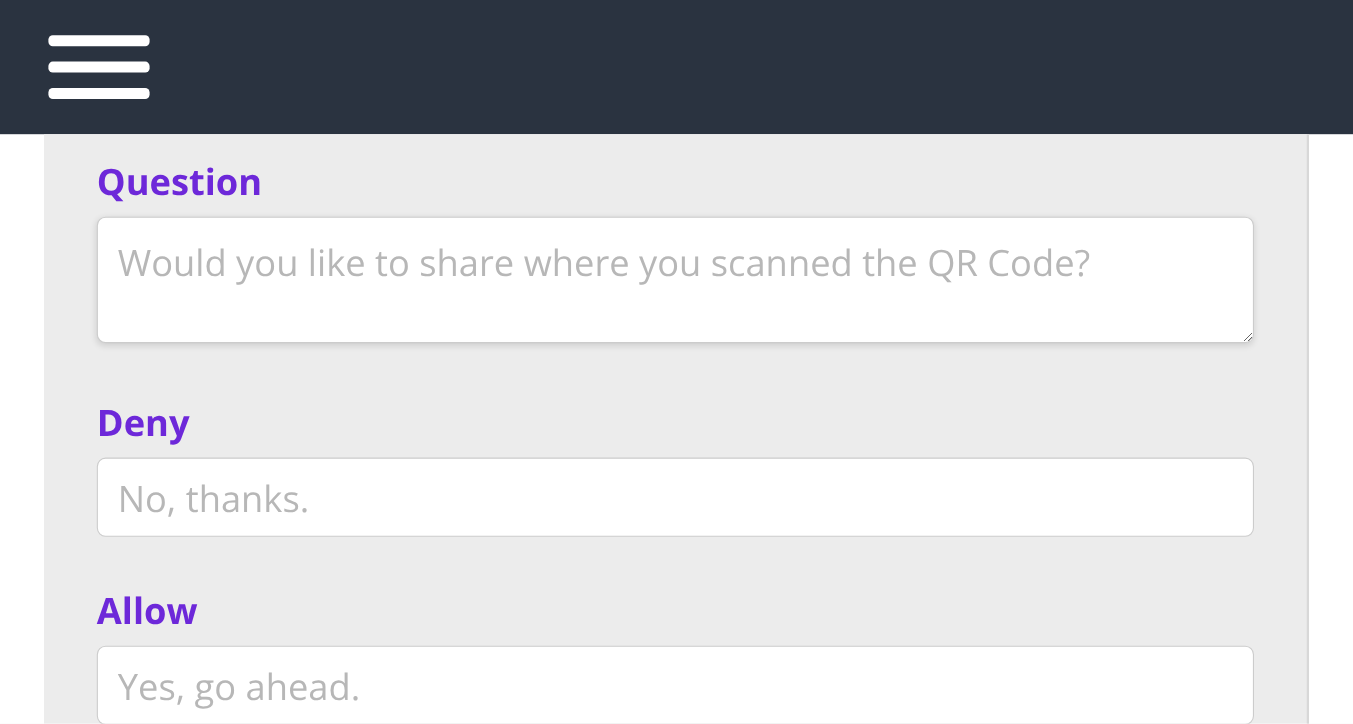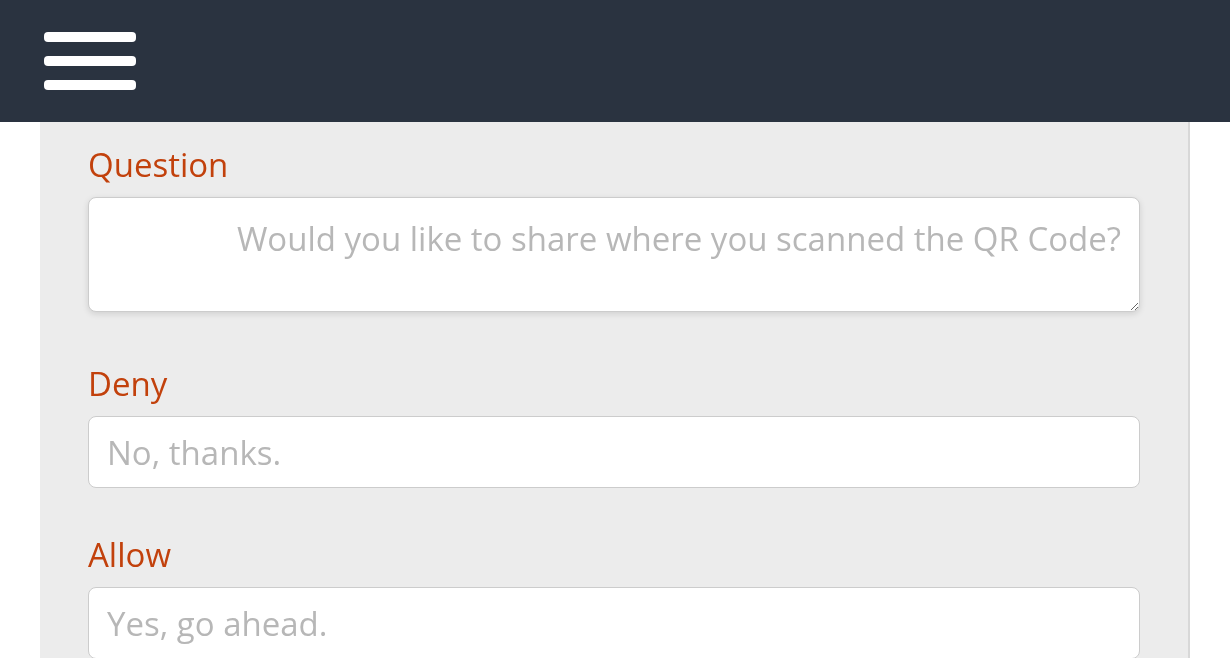--- a/index.html
+++ b/index.html
@@ -42,39 +42,38 @@
       background: #ececec;
       padding: 20px 48px 48px 48px;
       height: 100%;
       border-right: 2px solid #d8d8d8;
     }
     .field-group {
       margin-bottom: 44px;
     }
     .field-label {
       font-size: 33px;
-      color: #c2410c;
+      color: #6d28d9;
       margin-bottom: 10px;
-      font-weight: 400;
+      font-weight: 700;
     }
     .text-input, .textarea-input {
       width: 100%;
       background: #ffffff;
       border: 1px solid #cccccc;
       border-radius: 8px;
       font-size: 33px;
       color: #333333;
       font-family: inherit;
       padding: 18px 18px;
     }
     .textarea-input {
       height: 115px;
       resize: both;
       box-shadow: 0 2px 6px rgba(0,0,0,0.12);
-      text-align: right;
     }
     .textarea-input::placeholder,
     .text-input::placeholder {
       color: #b7b7b7;
     }
     .text-input {
       height: 72px;
     }
   </style>
 </head>

